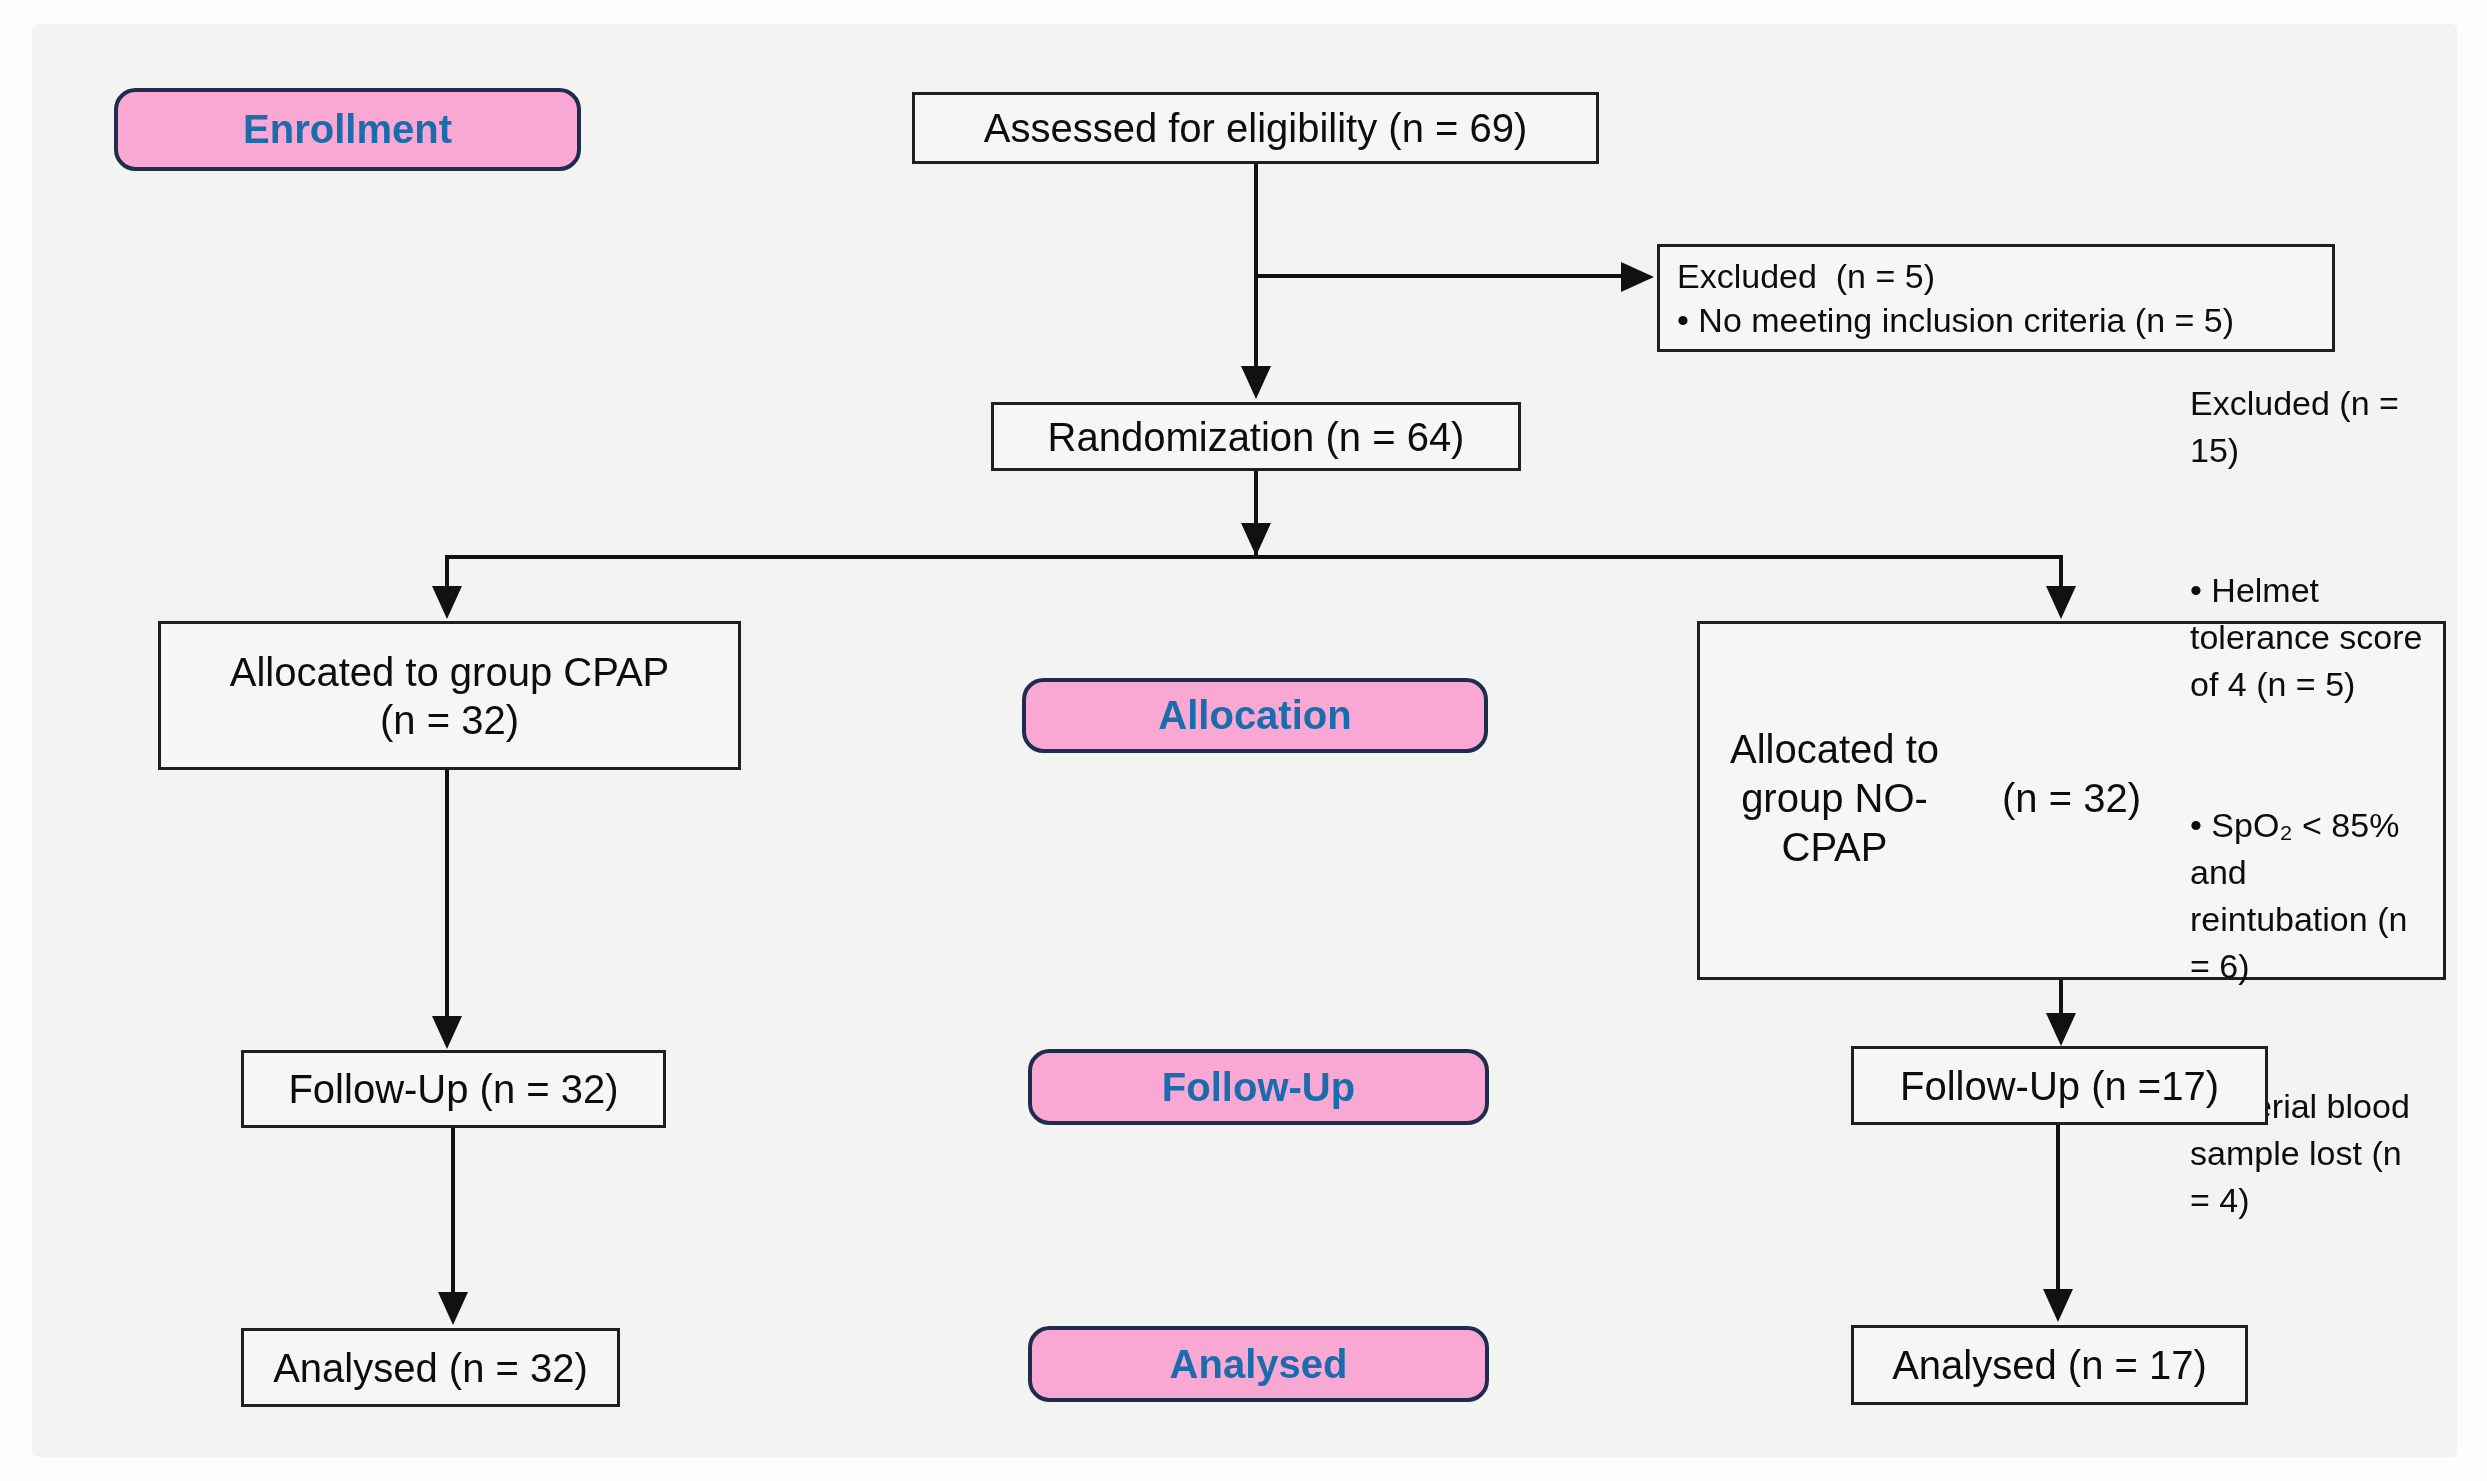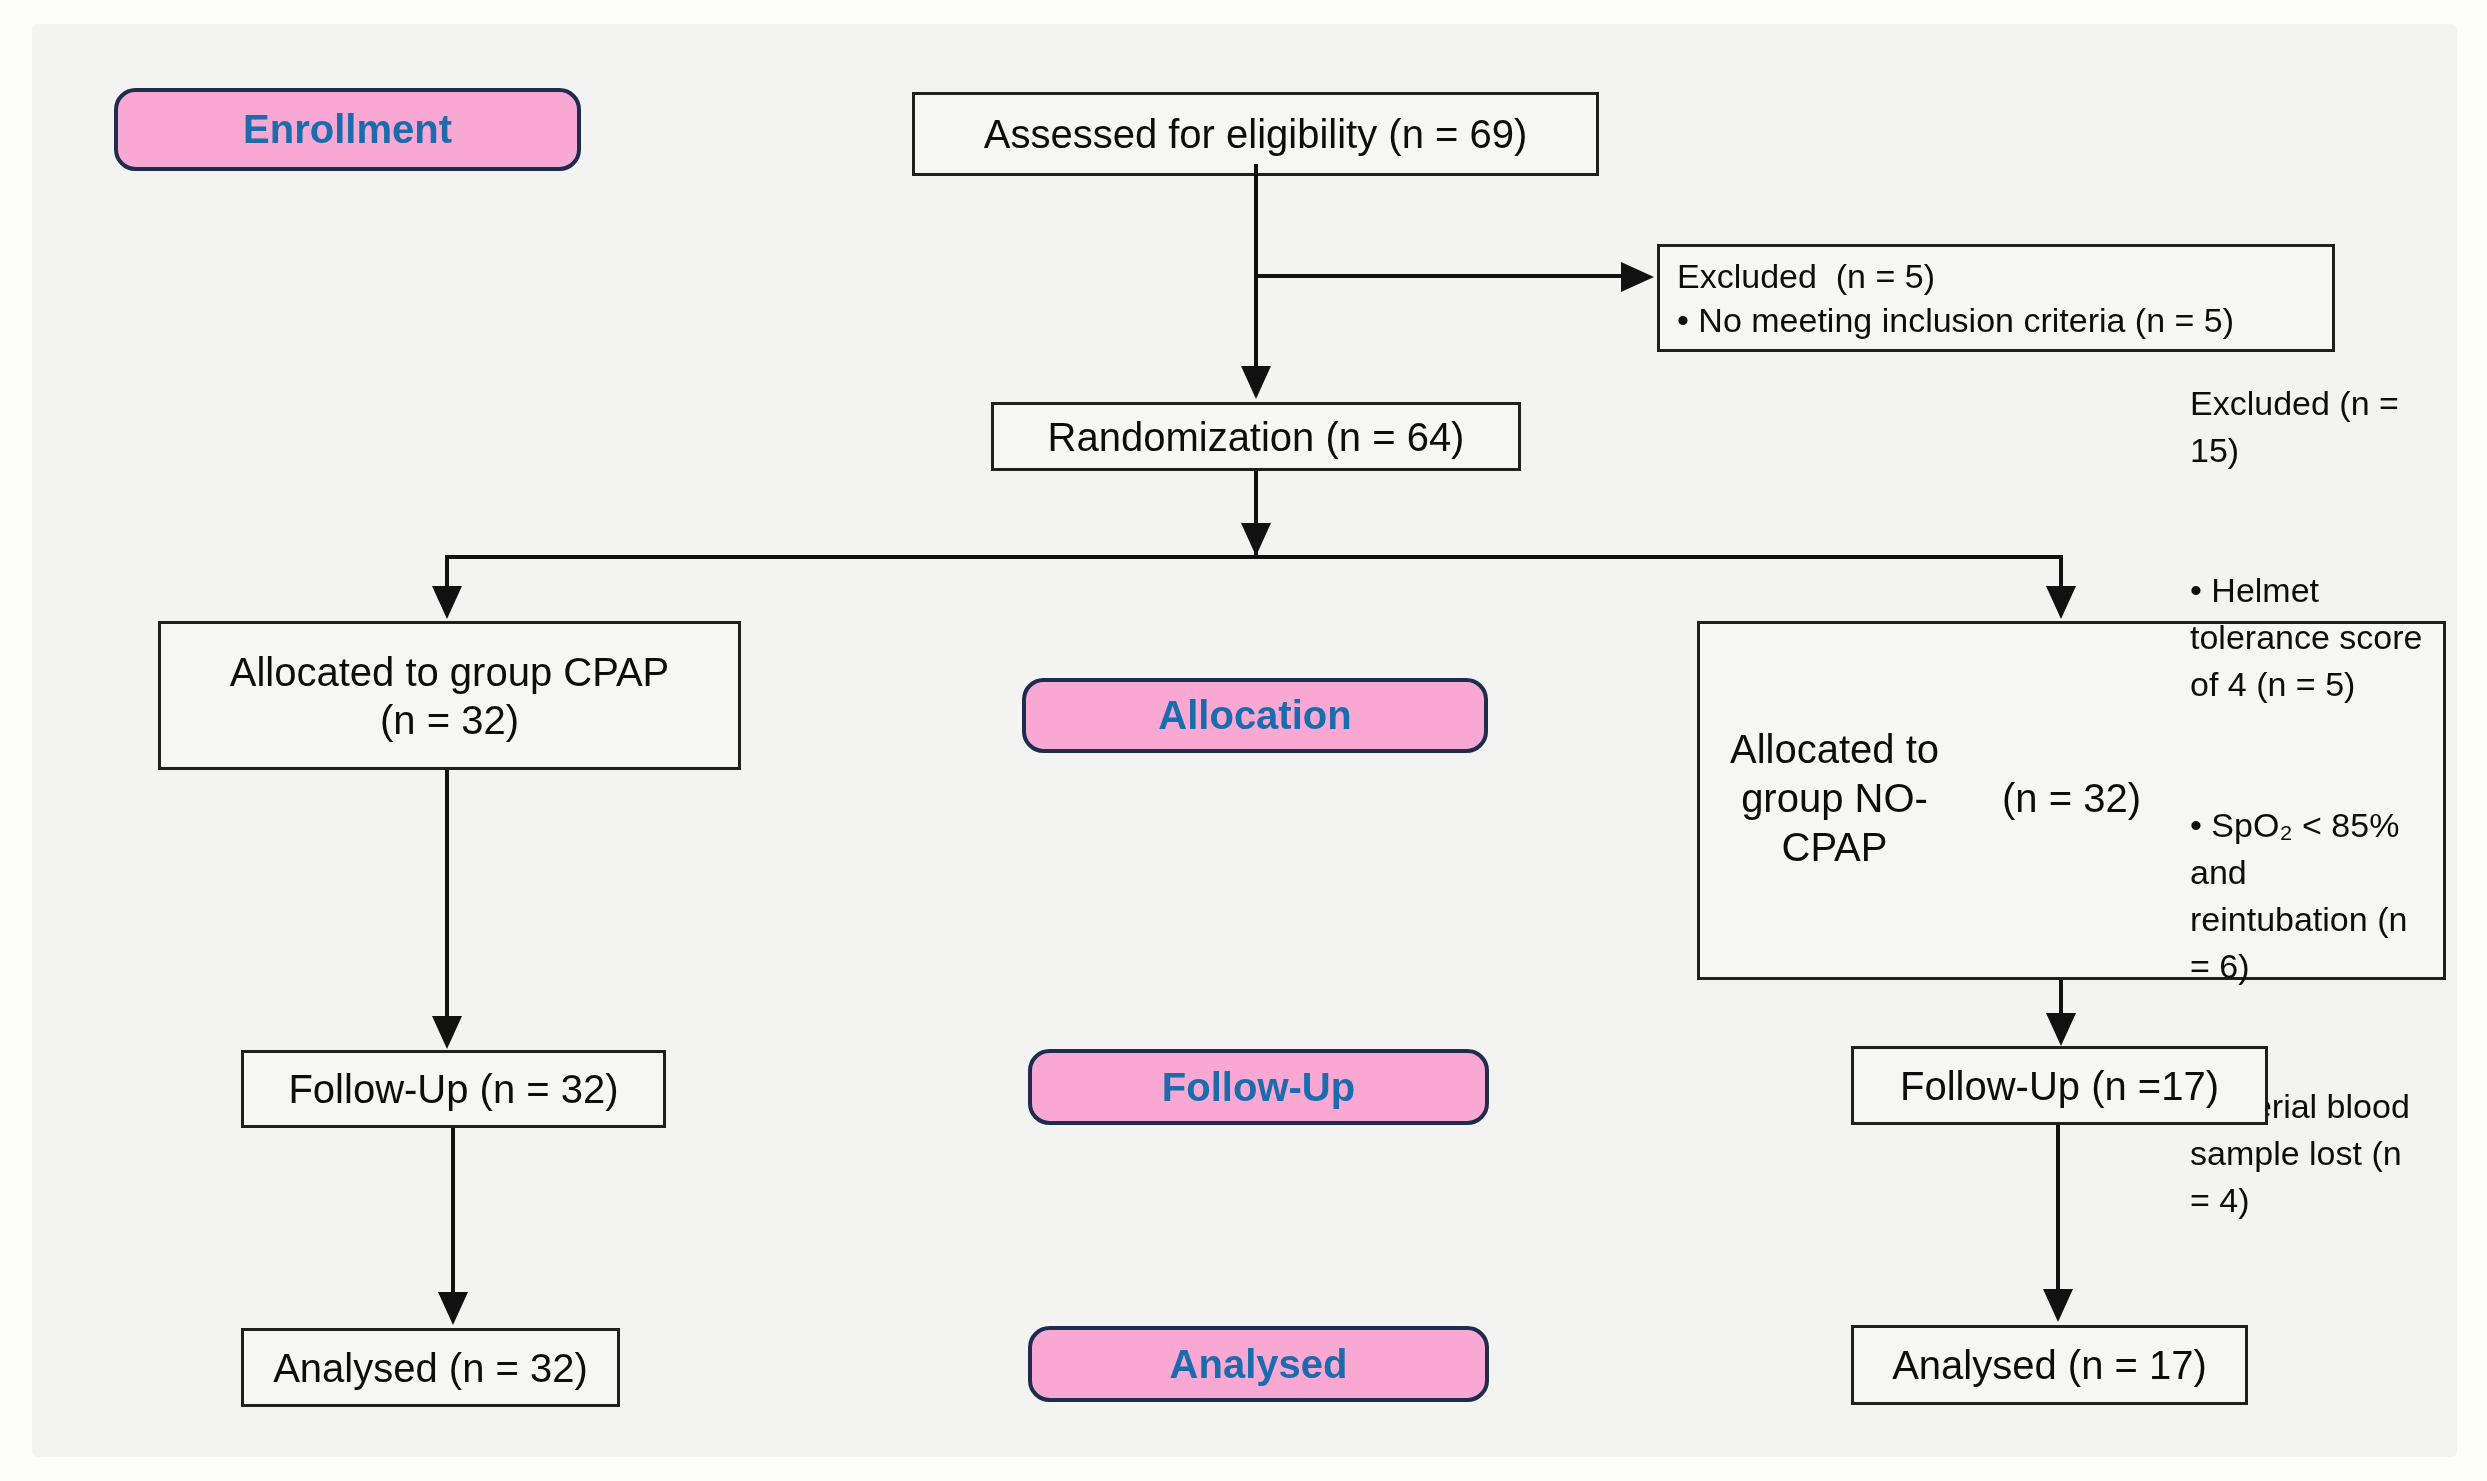--- a/index.html
+++ b/index.html
@@ -100,21 +100,21 @@
   }
 </style>
 </head>
 <body>
 
 <div id="stage">
   <div class="canvas"></div>
 
   <div class="badge" style="left:114px; top:88px; width:467px; height:83px;">Enrollment</div>
 
-  <div class="node" style="left:912px; top:92px; width:687px; height:84px;">Assessed for eligibility (n = 69)</div>
+  <div class="node" style="left:912px; top:92px; width:687px; height:72px;">Assessed for eligibility (n = 69)</div>
 
   <div class="vline" style="left:1254px; top:164px; height:204px;"></div>
   <div class="arrow-down" style="left:1241px; top:366px;"></div>
 
   <div class="hline" style="left:1254px; top:274px; width:368px;"></div>
   <div class="arrow-right" style="left:1621px; top:262px;"></div>
 
   <div class="node excluded-small" style="left:1657px; top:244px; width:678px; height:108px;">
     <div>Excluded  (n = 5)</div>
     <div>• No meeting inclusion criteria (n = 5)</div>

